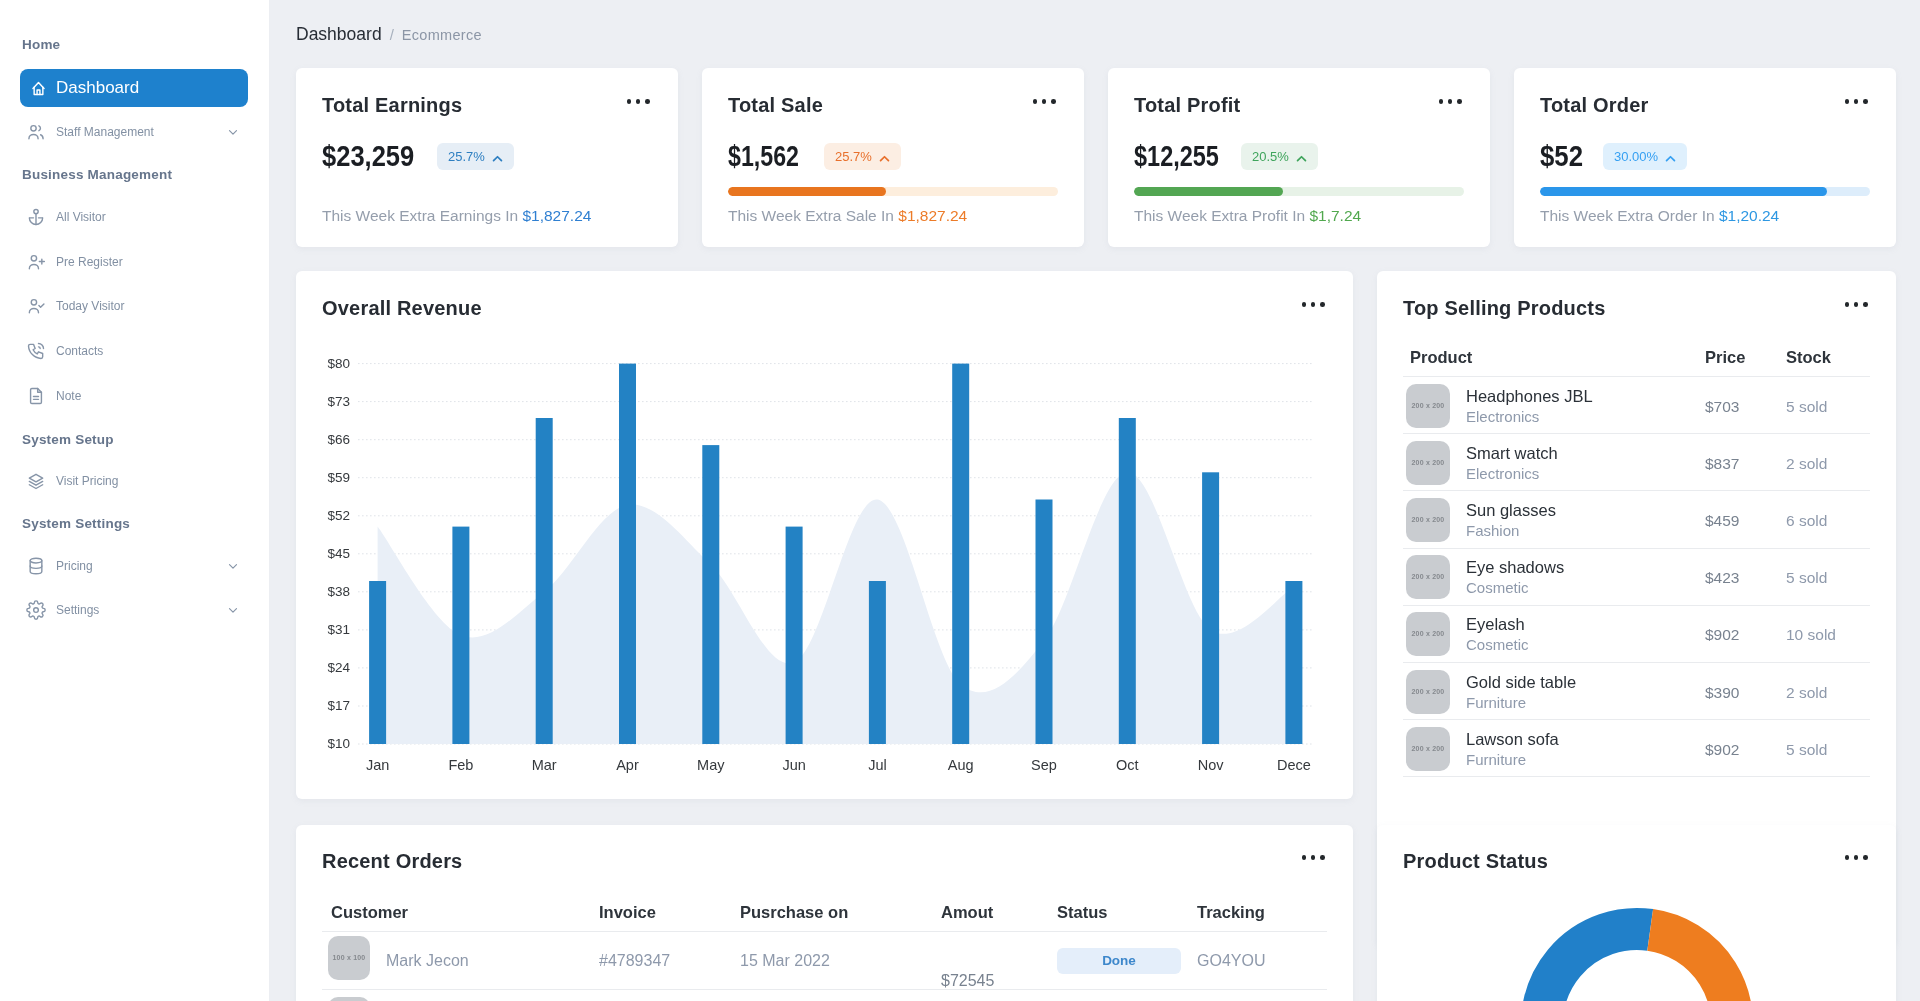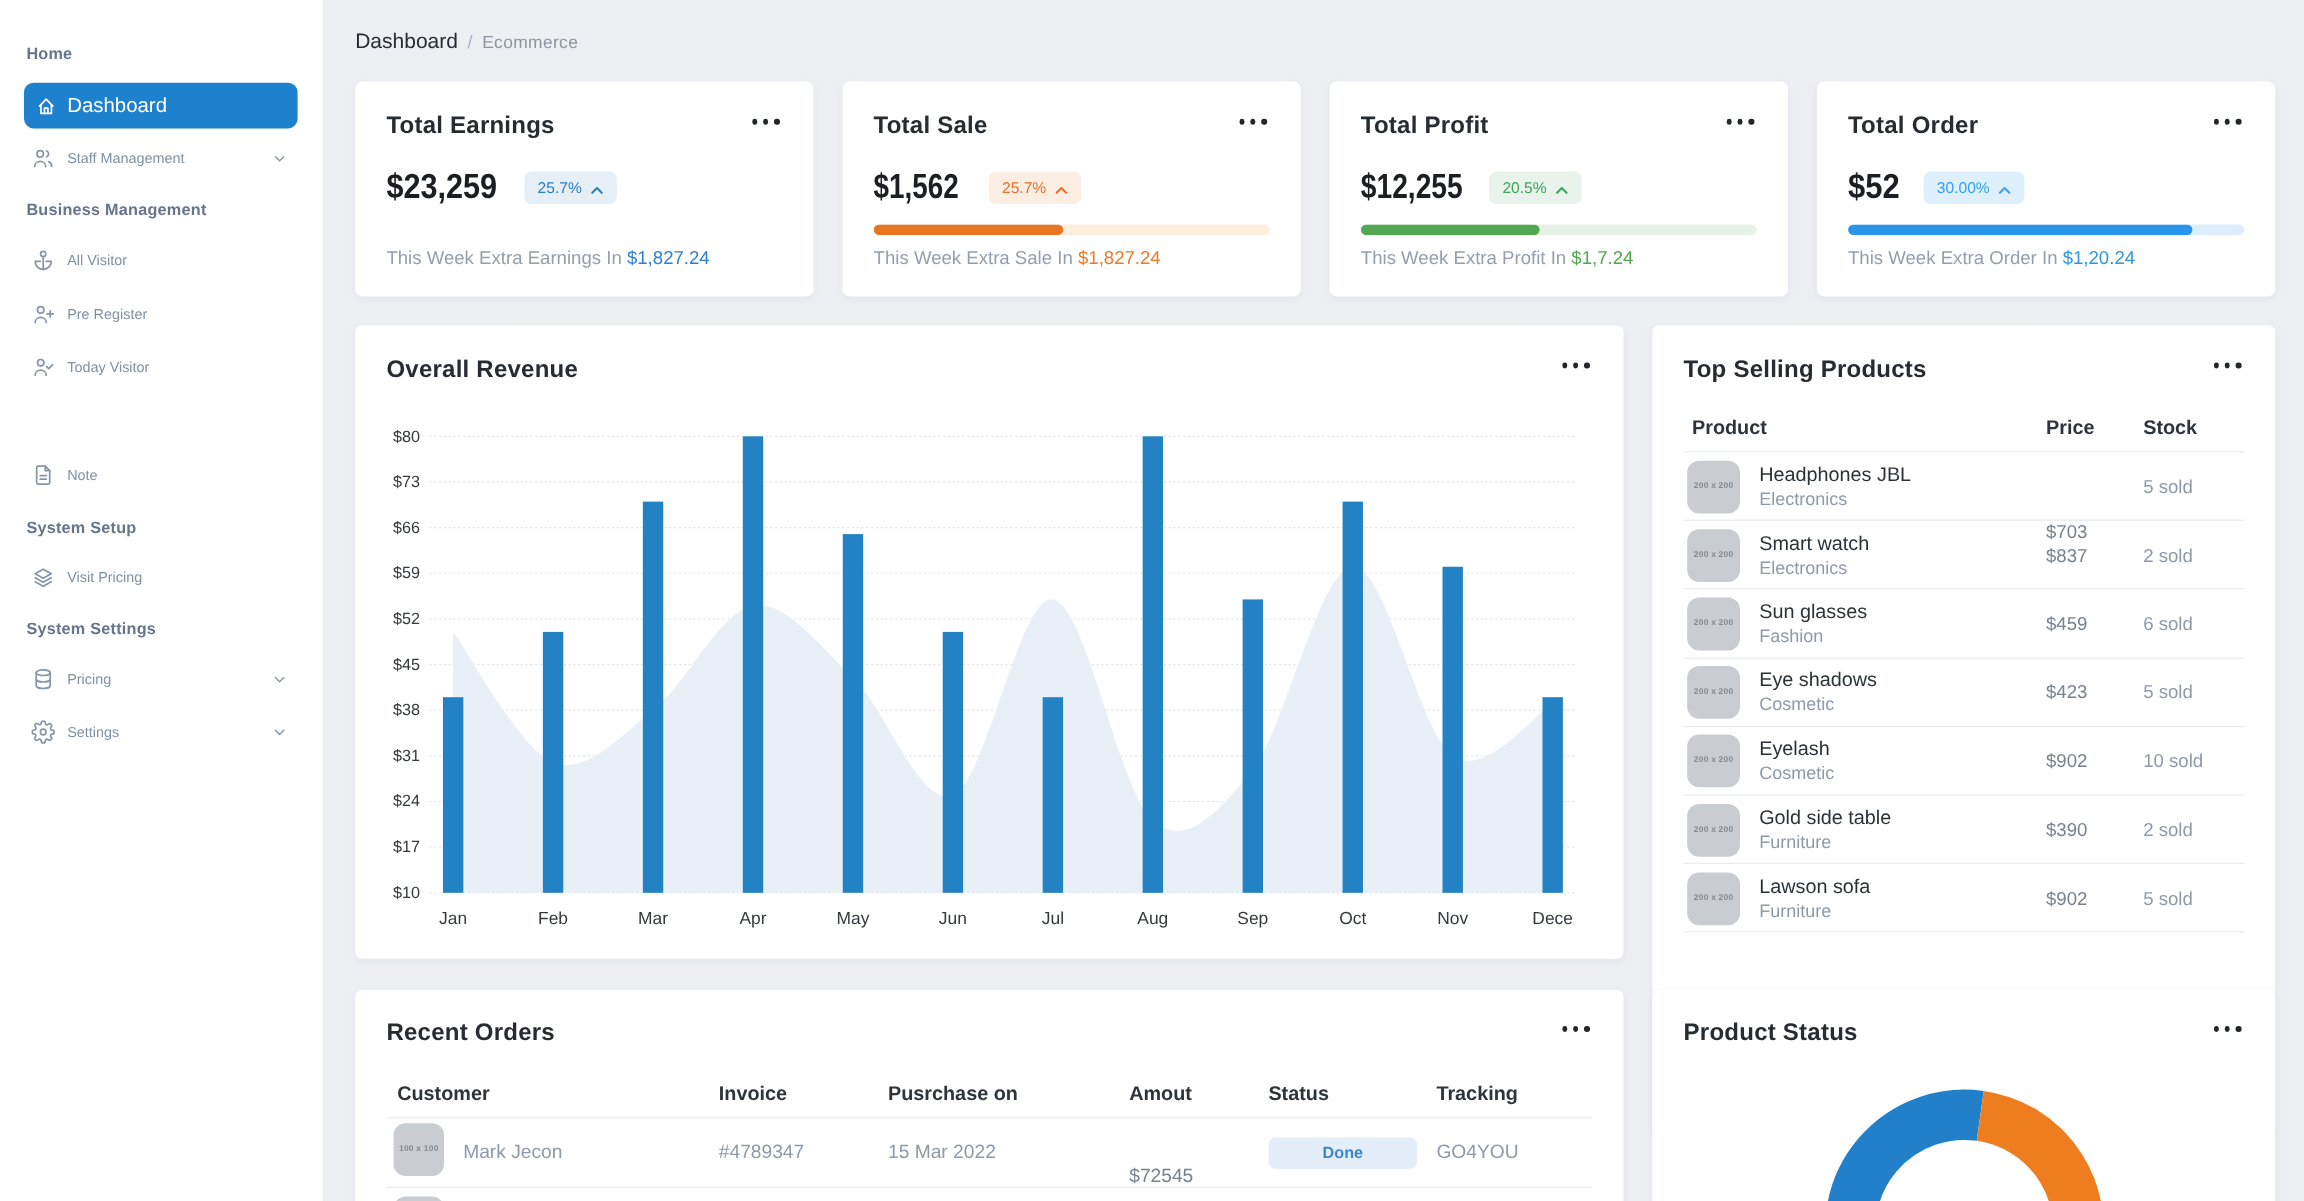--- a/index.html
+++ b/index.html
@@ -78,20 +78,28 @@
     <div class="tx">Pre Register</div>
   </div>
   <div class="sitem" style="top:291px;">
     <svg class="ic" viewBox="0 0 24 24" fill="none" stroke="#8795a8" stroke-width="1.7" stroke-linecap="round" stroke-linejoin="round">
         <circle cx="9.5" cy="7.5" r="3.2"></circle>
         <path d="M4 20c0-3 2.5-5 5.5-5s5.5 2 5.5 5"></path>
         <path d="M15.5 11.5 17.5 13.5 21.5 9.5"></path>
       </svg>
     <div class="tx">Today Visitor</div>
   </div>
+  <div class="sitem" style="top:336px;">
+    <svg class="ic" viewBox="0 0 24 24" fill="none" stroke="#8795a8" stroke-width="1.7" stroke-linecap="round" stroke-linejoin="round">
+        <path d="M5 4h4l2 5-2.5 1.5a11 11 0 0 0 5 5L15 13l5 2v4a2 2 0 0 1-2 2A16 16 0 0 1 3 6a2 2 0 0 1 2-2"></path>
+        <path d="M15 7a2 2 0 0 1 2 2"></path>
+        <path d="M15 3a6 6 0 0 1 6 6"></path>
+      </svg>
+    <div class="tx">Contacts</div>
+  </div>
   <div class="sitem" style="top:381px;">
     <svg class="ic" viewBox="0 0 24 24" fill="none" stroke="#8795a8" stroke-width="1.7" stroke-linecap="round" stroke-linejoin="round">
         <path d="M14 3H7a1.5 1.5 0 0 0-1.5 1.5v15A1.5 1.5 0 0 0 7 21h10a1.5 1.5 0 0 0 1.5-1.5V7.5z"></path>
         <path d="M14 3v4.5h4.5"></path>
         <path d="M9 12.5h6M9 16h6"></path>
       </svg>
     <div class="tx">Note</div>
   </div>
   <div class="slabel" style="top:432px;">System Setup</div>
   <div class="sitem" style="top:466px;">
@@ -268,21 +276,21 @@
       <i></i>
       <i></i>
     </div>
   <div class="thead" style="left:33px; top:77px;">Product</div>
   <div class="thead" style="left:328px; top:77px;">Price</div>
   <div class="thead" style="left:409px; top:77px;">Stock</div>
   <div class="hr" style="left:26px; top:105px; width:467px;"></div>
   <div class="pimg" style="left:29px; top:112.6px;">200 x 200</div>
   <div class="pname" style="left:89px; top:115.6px;">Headphones JBL</div>
   <div class="pcat" style="left:89px; top:136.6px;">Electronics</div>
-  <div class="pval" style="left:328px; top:126.6px;margin-top:37px;">$703</div>
+  <div class="pval" style="left:328px; top:126.6px;">$703</div>
   <div class="pval2" style="left:409px; top:126.6px;">5 sold</div>
   <div class="hr" style="left:26px; top:162.2px; width:467px;"></div>
   <div class="pimg" style="left:29px; top:169.8px;">200 x 200</div>
   <div class="pname" style="left:89px; top:172.8px;">Smart watch</div>
   <div class="pcat" style="left:89px; top:193.8px;">Electronics</div>
   <div class="pval" style="left:328px; top:183.8px;">$837</div>
   <div class="pval2" style="left:409px; top:183.8px;">2 sold</div>
   <div class="hr" style="left:26px; top:219.4px; width:467px;"></div>
   <div class="pimg" style="left:29px; top:227.0px;">200 x 200</div>
   <div class="pname" style="left:89px; top:230.0px;">Sun glasses</div>

